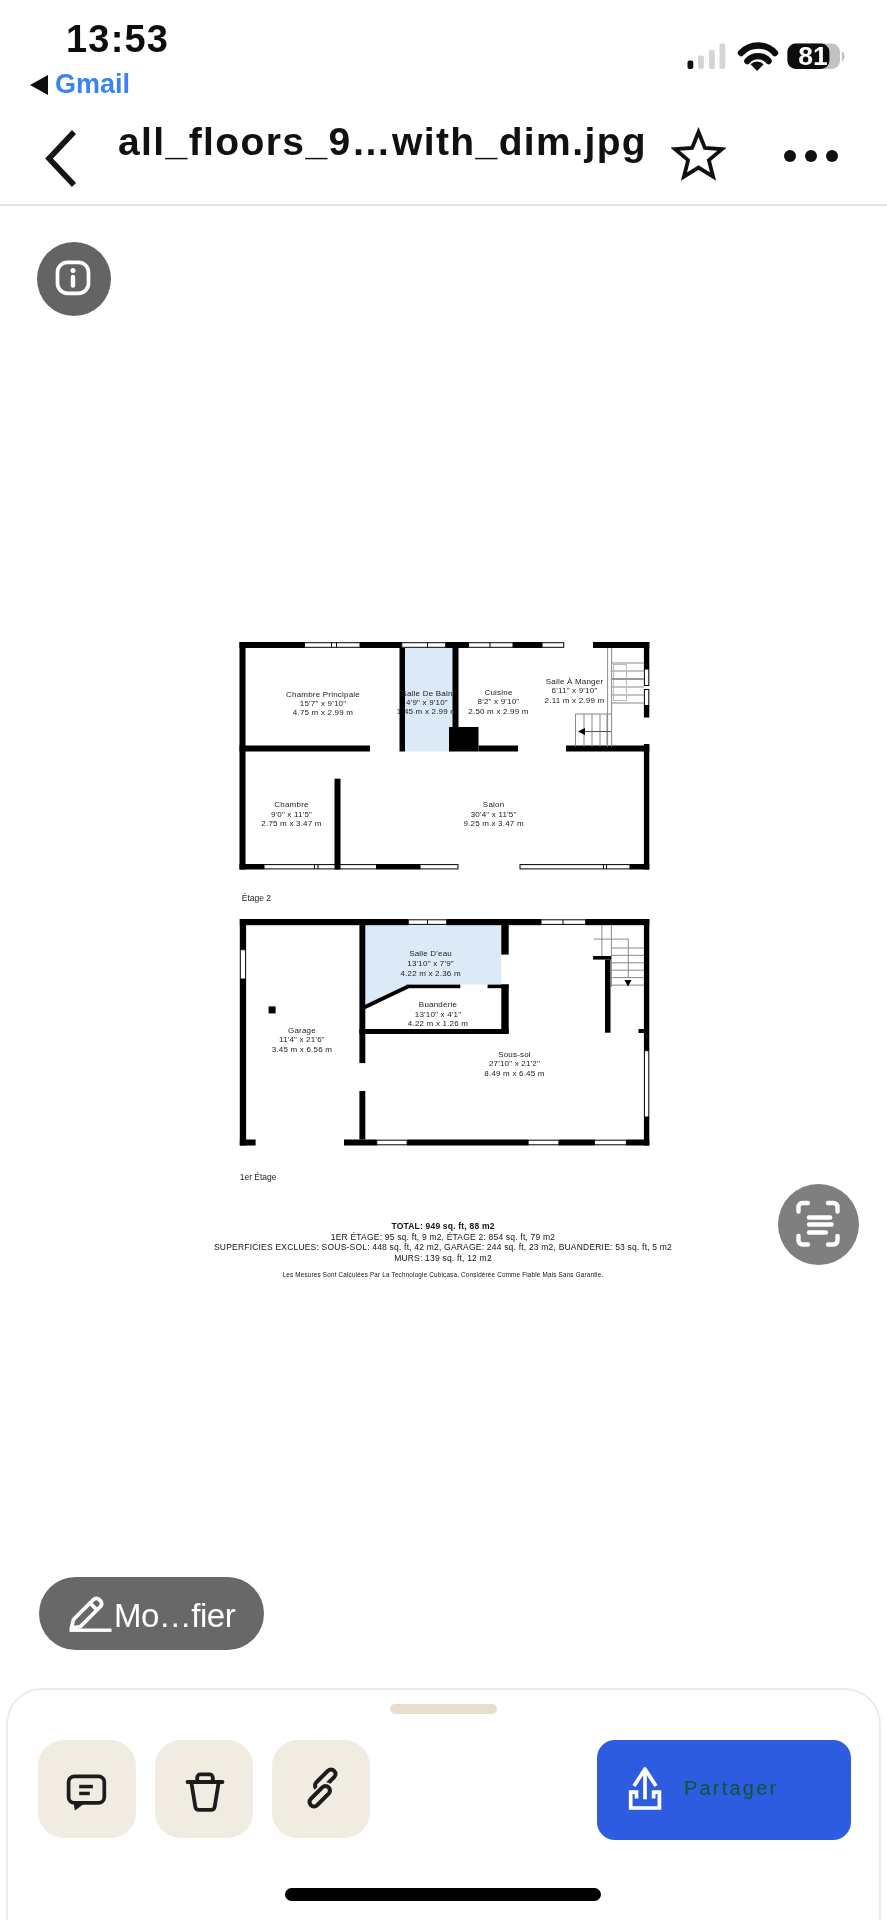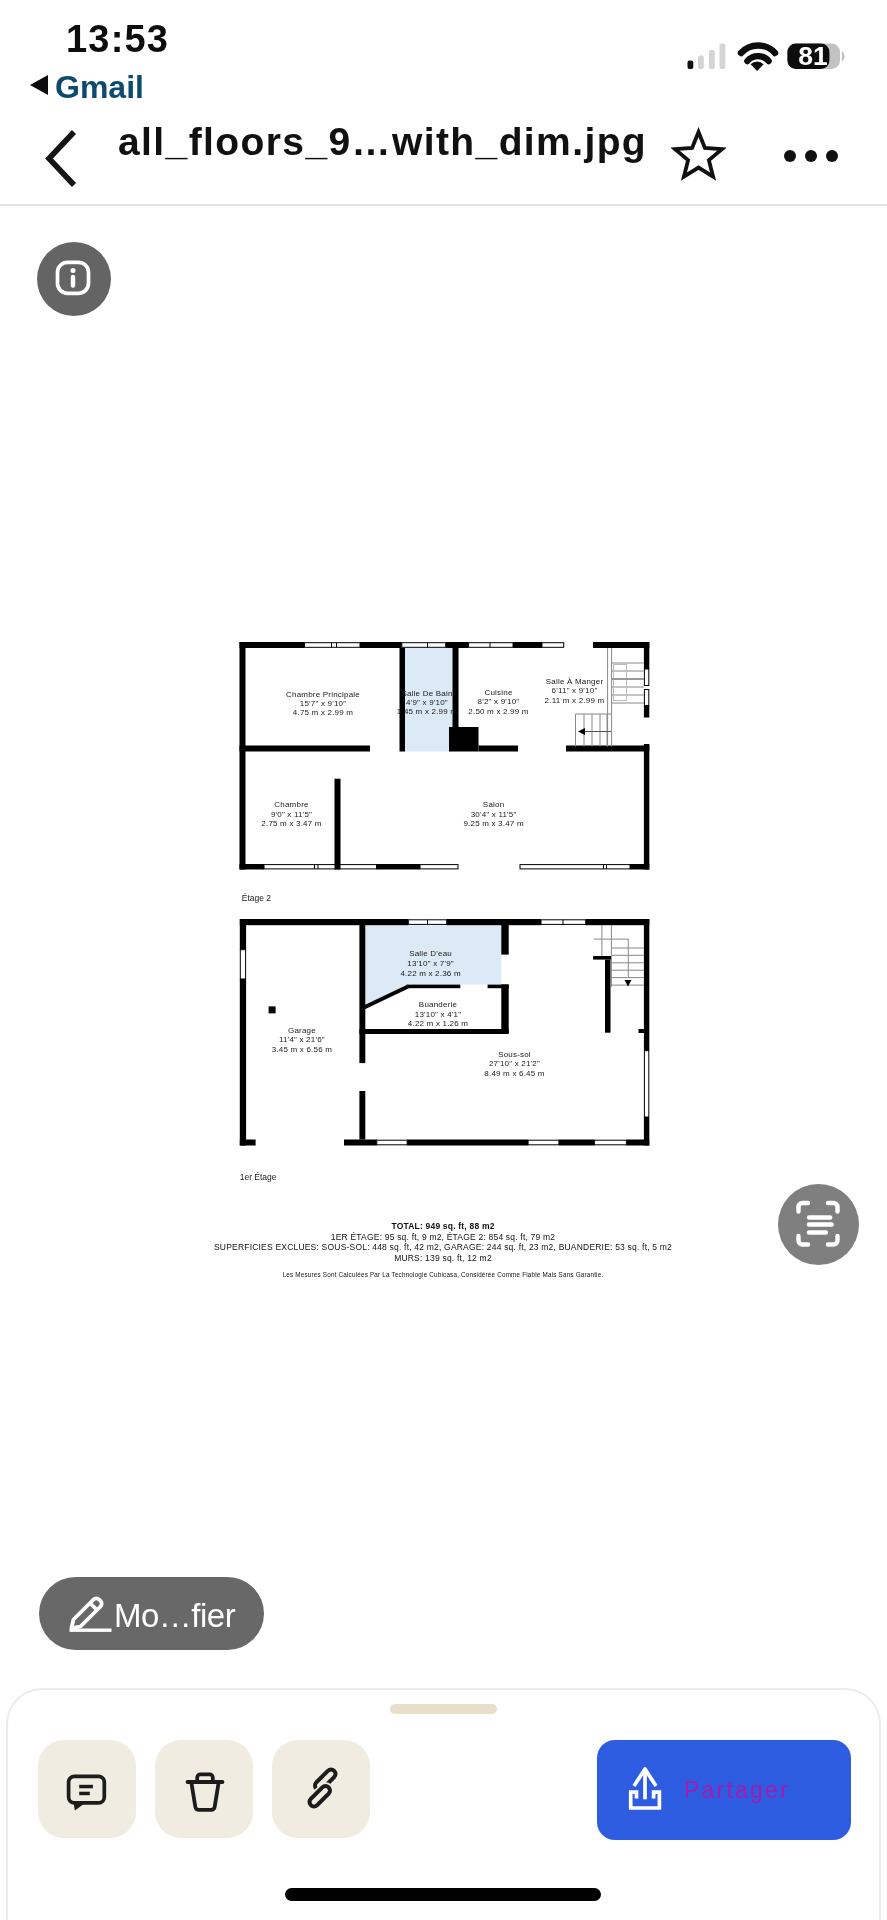--- a/index.html
+++ b/index.html
@@ -29,21 +29,21 @@
       <rect x="107.4" y="3.5" width="52.6" height="25.6" rx="8.5" fill="#c2c2c2"></rect>
       <rect x="107.4" y="3.5" width="42" height="25.6" rx="8.5" fill="#0d0d0d"></rect>
       <text x="133" y="24.8" font-size="26.5" font-weight="bold" fill="#fff" text-anchor="middle" font-family="Liberation Sans">81</text>
       <path d="M161.8 10.7 a 7 7 0 0 1 0 11.2 z" fill="#c2c2c2"></path>
     </g>
   </svg>
 
   <svg class="abs" style="left:28px; top:74px;" width="22" height="22" viewBox="0 0 22 22">
     <path d="M20 1 L2 11 L20 21 Z" fill="#0d0d0d"></path>
   </svg>
-  <div class="abs" style="left:55px; top:69px; font-size:32px; font-weight:bold; color:#0c4a6e;">Gmail</div>
+  <div class="abs" style="left:55px; top:69px; font-size:27px; font-weight:bold; color:#3b82f6;">Gmail</div>
 
   <svg class="abs" style="left:42px; top:128px;" width="40" height="62" viewBox="0 0 40 62">
     <polyline points="32,4 7,30.5 32,57" fill="none" stroke="#151515" stroke-width="5.6"></polyline>
   </svg>
   <div class="abs" style="left:118px; top:120px; width:540px; font-size:39px; font-weight:bold; color:#111; letter-spacing:1.4px; white-space:nowrap;">all_floors_9…with_dim.jpg</div>
   <svg class="abs" style="left:671px; top:127px;" width="55" height="55" viewBox="0 0 55 55">
     <path d="M27.5 5 L33.9 20.9 L51 22.1 L37.9 33.1 L42.1 49.7 L27.5 40.6 L12.9 49.7 L17.1 33.1 L4 22.1 L21.1 20.9 Z" fill="none" stroke="#111" stroke-width="3.8" stroke-linejoin="miter"></path>
   </svg>
   <div class="abs" style="left:783px; top:149px;">
     <svg width="60" height="14" viewBox="0 0 60 14">
@@ -331,17 +331,17 @@
   </svg>
 
   <div class="abs" style="left:597px; top:1740px; width:254px; height:100px; background:#2e5ce0; border-radius:18px;"></div>
   <svg class="abs" style="left:626px; top:1762px;" width="40" height="52" viewBox="0 0 40 52">
     <g stroke="#fff" stroke-width="3.7" fill="none">
       <path d="M10.5 36.5 V 30.2 H 4.7 V 46 H 33.4 V 30.2 H 27.6 V 36.5"></path>
       <path d="M8 24 L 19 7 L 30 24" stroke-linejoin="round"></path>
       <line x1="19" y1="10" x2="19" y2="37.3"></line>
     </g>
   </svg>
-  <div class="abs" style="left:684px; top:1777px; color:#a21caf; font-size:23px; letter-spacing:2.2px;">Partager</div>
+  <div class="abs" style="left:684px; top:1777px; color:#14532d; font-size:20px; letter-spacing:2.2px;">Partager</div>
 
   <div class="abs" style="left:285px; top:1888px; width:316px; height:13px; background:#000; border-radius:6.5px;"></div>
 
 </div>
 
 </body></html>

